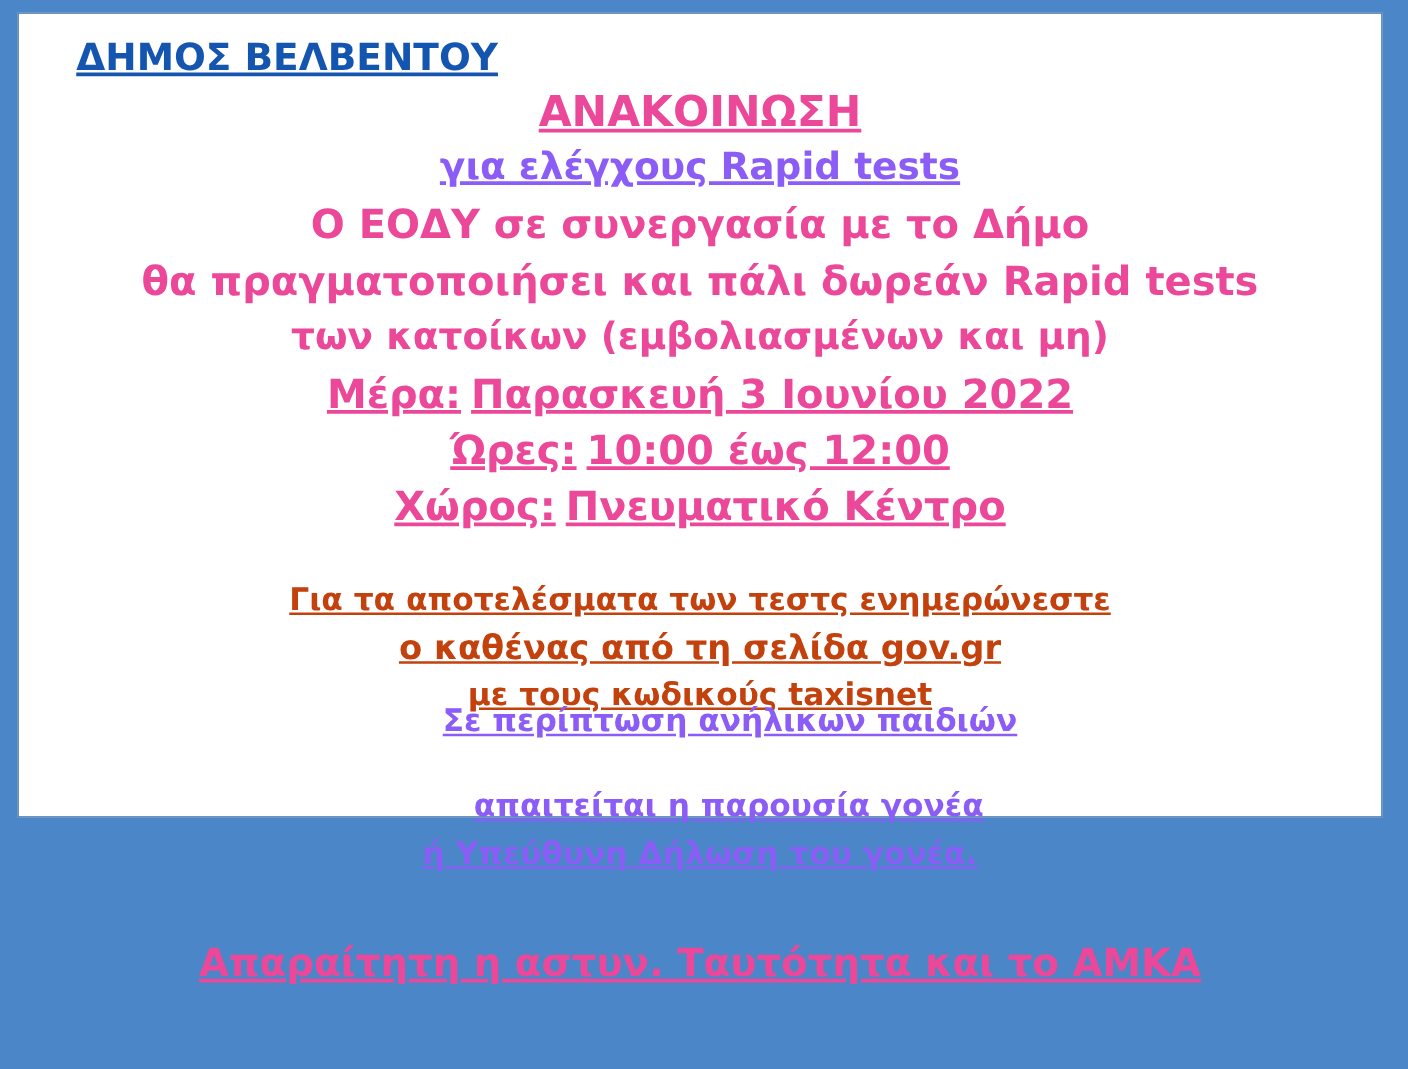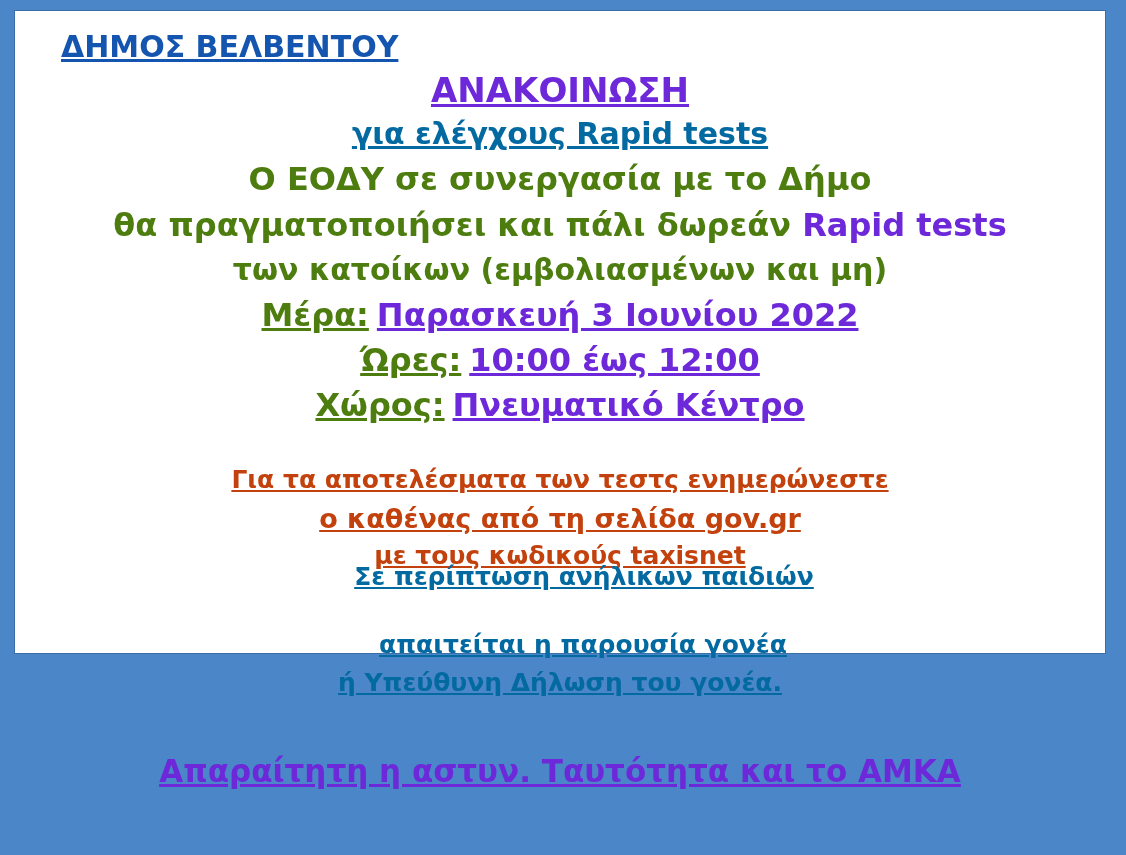--- a/index.html
+++ b/index.html
@@ -23,23 +23,23 @@
     border: 1px solid #3a6fa8;
     box-sizing: border-box;
   }
   .line {
     text-align: center;
     white-space: nowrap;
     font-weight: bold;
     line-height: 1.0;
   }
   .u { text-decoration: underline; }
-  .blue { color: #4d7c0f; }
-  .red  { color: #6d28d9; }
-  .purple { color: #0369a1; }
+  .blue { color: #ec4899; }
+  .red  { color: #ec4899; }
+  .purple { color: #8b5cf6; }
   .teal { color: #c2410c; }
 
   
   .municipality {
     position: absolute;
     left: 46px;
     top: 18px;
     font-size: 30px;
     font-weight: bold;
     color: #1455b0;

